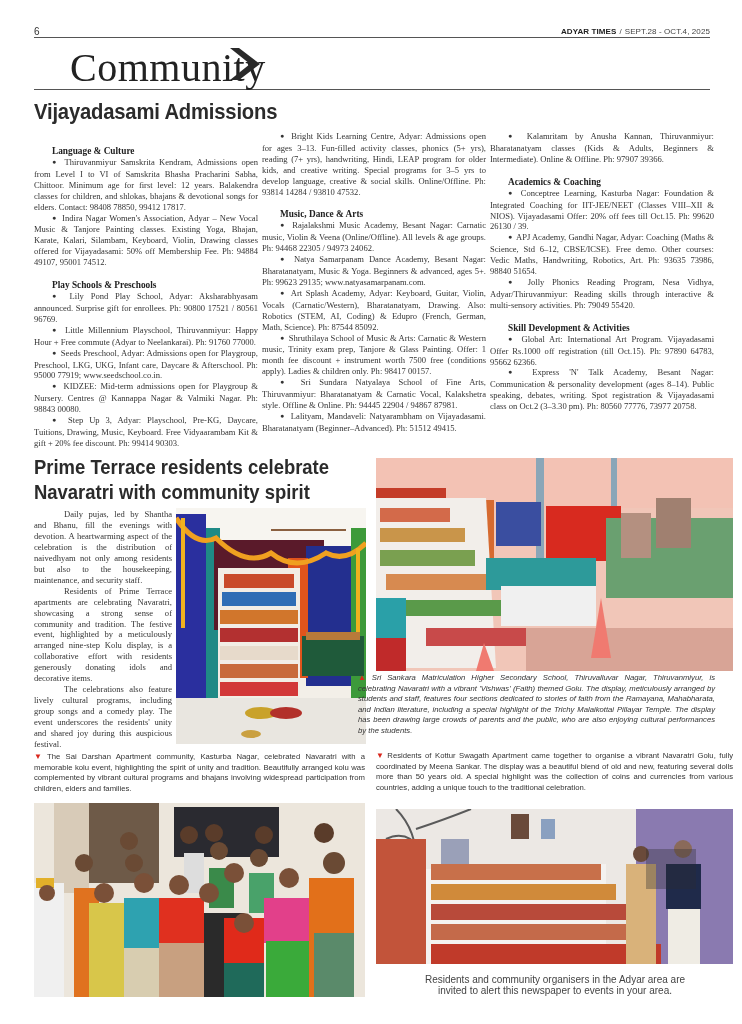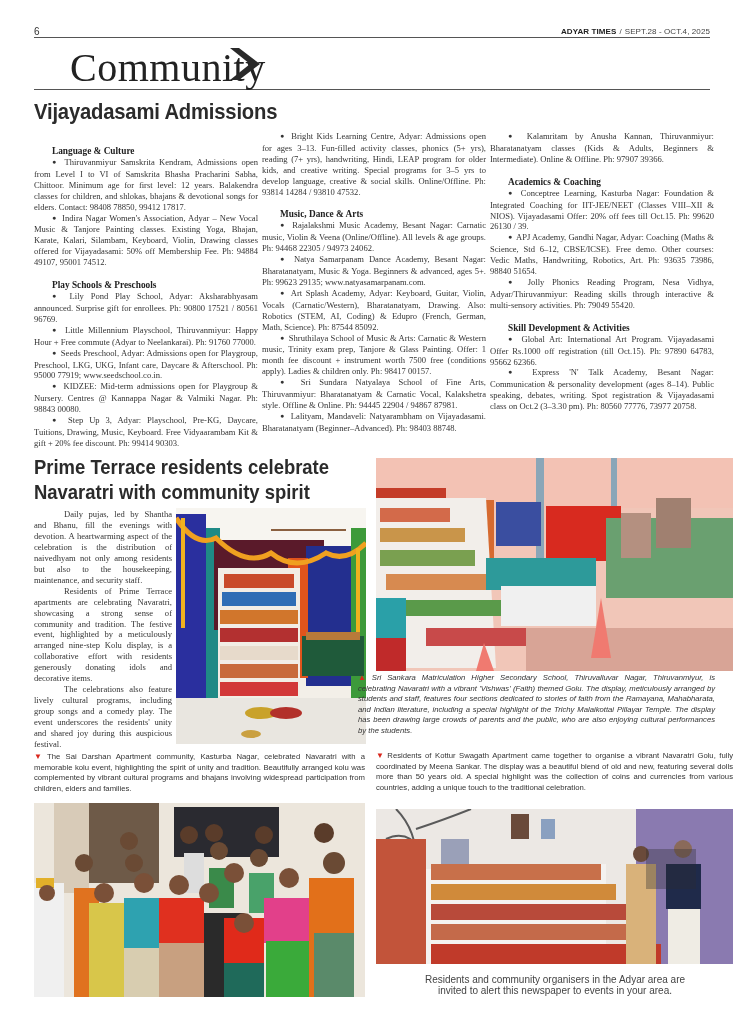--- a/index.html
+++ b/index.html
@@ -79,21 +79,21 @@
     <div class="item"><span class="bullet">●</span><span> Step Up 3, Adyar: Playschool, Pre-KG, Daycare, Tuitions, Drawing, Music, Keyboard. Free Vidyaarambam Kit &amp; gift + 20% fee discount. Ph: 99414 90303.</span></div>
   </div>
 <div class="col col2">
     <div class="item"><span class="bullet">●</span><span> Bright Kids Learning Centre, Adyar: Admissions open for ages 3–13. Fun-filled activity classes, phonics (5+ yrs), reading (7+ yrs), handwriting, Hindi, LEAP program for older kids, and creative writing. Special programs for 3–5 yrs to develop language, creative &amp; social skills. Online/Offline. Ph: 93814 14284 / 93810 47532.</span></div>
     <div class="cat gap">Music, Dance &amp; Arts</div>
     <div class="item"><span class="bullet">●</span><span> Rajalakshmi Music Academy, Besant Nagar: Carnatic music, Violin &amp; Veena (Online/Offline). All levels &amp; age groups. Ph: 94468 22305 / 94973 24062.</span></div>
     <div class="item"><span class="bullet">●</span><span> Natya Samarpanam Dance Academy, Besant Nagar: Bharatanatyam, Music &amp; Yoga. Beginners &amp; advanced, ages 5+. Ph: 99623 29135; www.natyasamarpanam.com.</span></div>
     <div class="item"><span class="bullet">●</span><span> Art Splash Academy, Adyar: Keyboard, Guitar, Violin, Vocals (Carnatic/Western), Bharatanatyam, Drawing. Also: Robotics (STEM, AI, Coding) &amp; Edupro (French, German, Math, Science). Ph: 87544 85092.</span></div>
     <div class="item"><span class="bullet">●</span><span> Shruthilaya School of Music &amp; Arts: Carnatic &amp; Western music, Trinity exam prep, Tanjore &amp; Glass Painting. Offer: 1 month fee discount + instrument worth 7500 free (conditions apply). Ladies &amp; children only. Ph: 98417 00157.</span></div>
     <div class="item"><span class="bullet">●</span><span> Sri Sundara Natyalaya School of Fine Arts, Thiruvanmiyur: Bharatanatyam &amp; Carnatic Vocal, Kalakshetra style. Offline &amp; Online. Ph: 94445 22904 / 94867 87981.</span></div>
-    <div class="item"><span class="bullet">●</span><span> Lalityam, Mandaveli: Natyarambham on Vijayadasami. Bharatanatyam (Beginner–Advanced). Ph: 98403 88748.</span></div>
+    <div class="item"><span class="bullet">●</span><span> Lalityam, Mandaveli: Natyarambham on Vijayadasami. Bharatanatyam (Beginner–Advanced). Ph: 51512 49415.</span></div>
   </div>
 <div class="col col3">
     <div class="item"><span class="bullet">●</span><span> Kalamritam by Anusha Kannan, Thiruvanmiyur: Bharatanatyam classes (Kids &amp; Adults, Beginners &amp; Intermediate). Online &amp; Offline. Ph: 97907 39366.</span></div>
     <div class="cat gap">Academics &amp; Coaching</div>
     <div class="item"><span class="bullet">●</span><span> Conceptree Learning, Kasturba Nagar: Foundation &amp; Integrated Coaching for IIT-JEE/NEET (Classes VIII–XII &amp; NIOS). Vijayadasami Offer: 20% off fees till Oct.15. Ph: 99620 26130 / 39.</span></div>
     <div class="item"><span class="bullet">●</span><span> APJ Academy, Gandhi Nagar, Adyar: Coaching (Maths &amp; Science, Std 6–12, CBSE/ICSE). Free demo. Other courses: Vedic Maths, Handwriting, Robotics, Art. Ph: 93635 73986, 98840 51654.</span></div>
     <div class="item"><span class="bullet">●</span><span> Jolly Phonics Reading Program, Nesa Vidhya, Adyar/Thiruvanmiyur: Reading skills through interactive &amp; multi-sensory activities. Ph: 79049 55420.</span></div>
     <div class="cat gap">Skill Development &amp; Activities</div>
     <div class="item"><span class="bullet">●</span><span> Global Art: International Art Program. Vijayadasami Offer Rs.1000 off registration (till Oct.15). Ph: 97890 64783, 95662 62366.</span></div>
     <div class="item"><span class="bullet">●</span><span> Express 'N' Talk Academy, Besant Nagar: Communication &amp; personality development (ages 8–14). Public speaking, debates, writing. Spot registration &amp; Vijayadasami class on Oct.2 (3–3.30 pm). Ph: 80560 77776, 73977 20758.</span></div>

